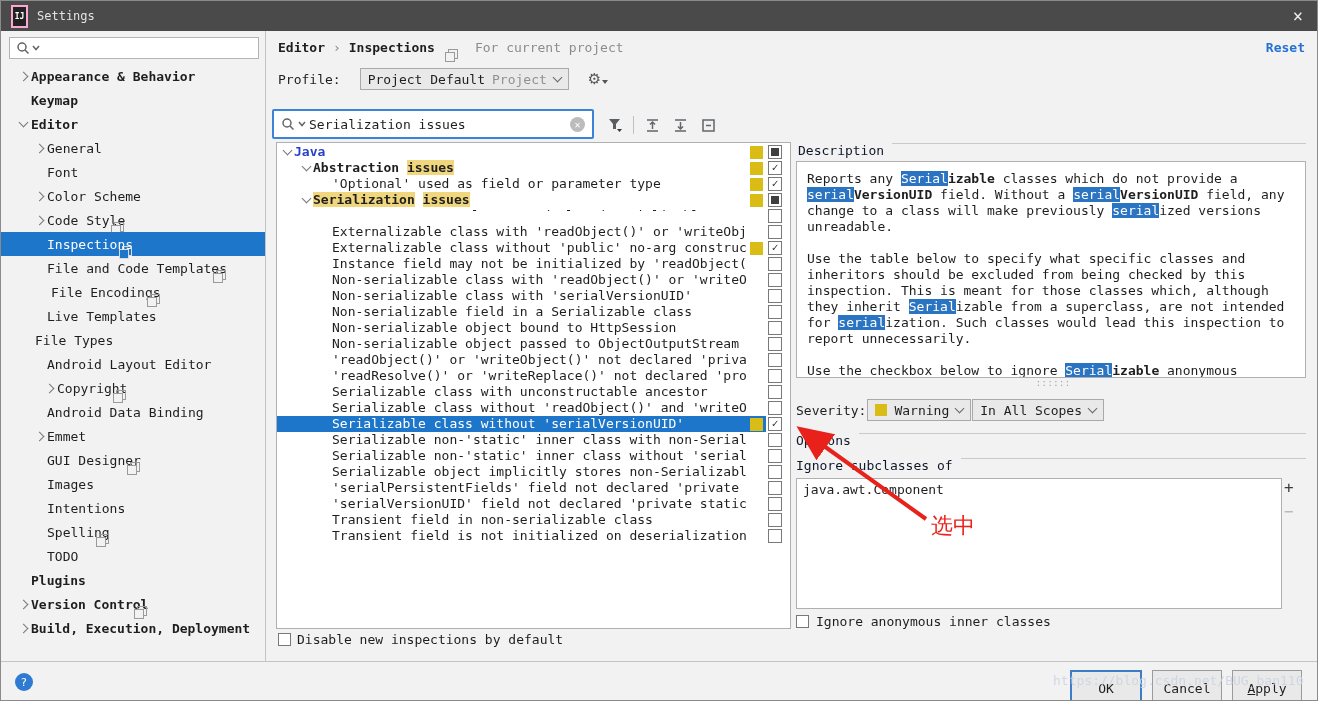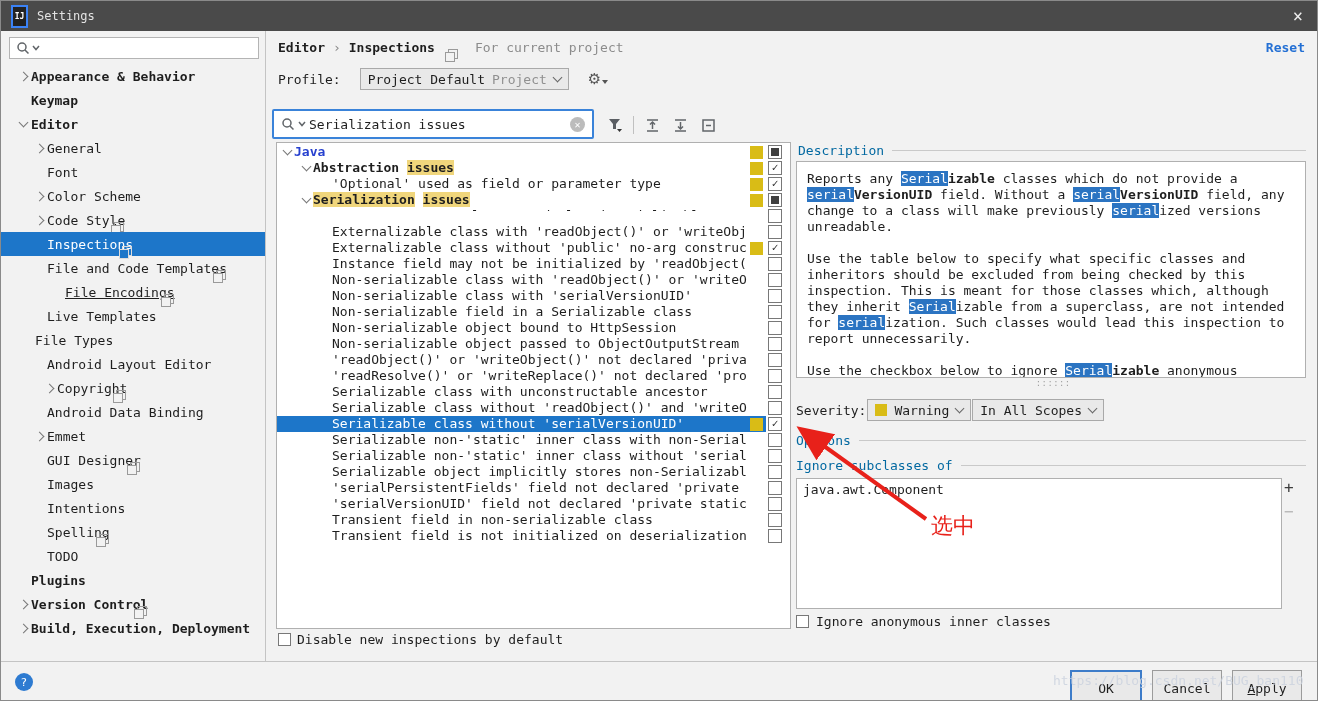--- a/index.html
+++ b/index.html
@@ -7,21 +7,21 @@
     --red:#e8211a; --bg:#f2f2f2; --border:#c4c4c4; --boxborder:#b0b0b0;
   }
   *{box-sizing:border-box;margin:0;padding:0}
   html,body{width:1318px;height:701px;overflow:hidden}
   body{font-family:"DejaVu Sans Mono",monospace;font-size:13px;color:#1e1e1e;
        background:var(--bg);position:relative;border:1px solid #8a8a8a}
 
   
   .titlebar{position:absolute;left:0;top:0;width:1318px;height:30px;background:#4a4a4a;
             display:flex;align-items:center;padding:0 10px;z-index:5}
-  .app-icon{width:17px;height:23px;background:#222;border:2px solid #3b82f6;color:#fff;
+  .app-icon{width:17px;height:23px;background:#222;border:2px solid #f9a8d4;color:#fff;
             font-size:8px;font-weight:bold;display:flex;align-items:center;justify-content:center}
   .win-title{color:#e3e3e3;margin-left:9px;font-size:12px}
   .win-close{margin-left:auto;color:#eee;font-size:17px;line-height:17px;cursor:pointer;padding:0 6px}
 
   
   .sidebar{position:absolute;left:0;top:30px;width:265px;height:631px;background:var(--bg);
            border-right:1px solid var(--border);overflow:hidden}
   .sb-search{position:absolute;left:8px;top:6px;width:250px;height:22px;background:#fff;
              border:1px solid #b4b4b4;display:flex;align-items:center;padding:0 6px;gap:2px}
   .sb-list{position:absolute;left:0;top:33px;width:265px}
@@ -86,21 +86,21 @@
   .sev-sq.on{background:var(--sev)}
   .cb{width:14px;height:14px;border:1px solid #787878;background:#fff;flex:none;margin:0 8px 0 2px;
       display:flex;align-items:center;justify-content:center;cursor:pointer}
   .cb.checked:after{content:"✓";font-size:11px;color:#333;font-weight:bold;margin-top:-1px}
   .cb.partial:after{content:"";width:8px;height:8px;background:#3f3f3f}
 
   .disable-row{position:absolute;left:12px;top:601px;display:flex;align-items:center;gap:6px}
   .sq-cb{width:13px;height:13px;border:1px solid #787878;background:#fff;cursor:pointer;flex:none}
 
   
-  .sep-label{position:absolute;display:flex;align-items:center;gap:8px;color:#0369a1}
+  .sep-label{position:absolute;display:flex;gap:8px;color:#0f172a}
   .sep-label .line{flex:1;height:1px;background:#c9c9c9}
   .desc-box{position:absolute;left:530px;top:130px;width:510px;height:217px;background:#fff;
             border:1px solid var(--boxborder);padding:9px 10px;line-height:16px;overflow:hidden}
   .desc-box p{margin-bottom:16px}
   .desc-box .hl{background:var(--deschl);color:#fff}
   .desc-box .b{font-weight:bold}
   .split-dots{position:absolute;left:770px;top:348px;color:#9a9a9a;font-size:8px;letter-spacing:1px}
   .severity-row{position:absolute;left:530px;top:368px;display:flex;align-items:center;gap:1px}
   .sev-chip{width:12px;height:12px;background:var(--sev)}
   .list-box{position:absolute;left:530px;top:447px;width:486px;height:131px;background:#fff;
@@ -196,21 +196,21 @@
       <div class="sb-item selected" style="padding-left: 30px;">
         <span class="chev-slot"></span>
         <span>Inspections</span>
         <span class="copy-ic"></span>
       </div>
       <div class="sb-item" style="padding-left: 30px;">
         <span class="chev-slot"></span>
         <span>File and Code Templates</span>
         <span class="copy-ic"></span>
       </div>
-      <div class="sb-item" style="padding-left: 48px; text-decoration: underline;">
+      <div class="sb-item" style="padding-left: 34px;">
         <span class="chev-slot"></span>
         <span>File Encodings</span>
         <span class="copy-ic"></span>
       </div>
       <div class="sb-item" style="padding-left: 30px;">
         <span class="chev-slot"></span>
         <span>Live Templates</span>
       </div>
       <div class="sb-item" style="padding-left: 18px;">
         <span class="chev-slot"></span>

